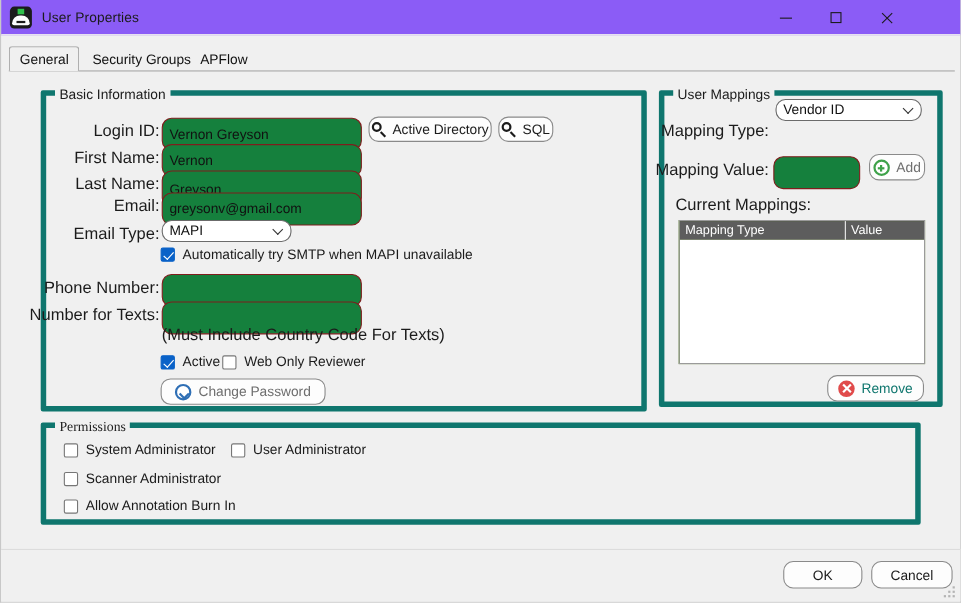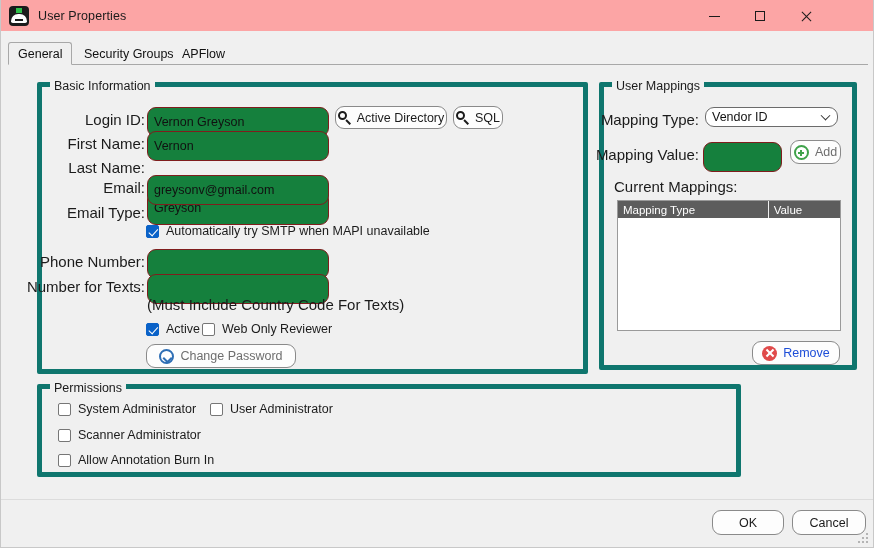--- a/index.html
+++ b/index.html
@@ -16,21 +16,21 @@
     background: #f0f0f0;
     border: 1px solid #c8c8c8;
     border-top: none;
     overflow: hidden;
   }
 
   
   #titlebar {
     position: absolute; top: 0; left: 0;
     width: 874px; height: 32px;
-    background: #fca5a5;
+    background: #8b5cf6;
     display: flex; align-items: center;
     border-bottom: 1px solid #f0f0f0;
   }
   #app-icon {
     width: 20px; height: 20px;
     margin-left: 8px; margin-right: 9px;
     background: #1b1b1b;
     border-radius: 4px;
     position: relative;
     flex: none;
@@ -111,21 +111,21 @@
   }
   .group > .legend {
     position: absolute; top: -8px; left: 8px;
     padding: 0 4px;
     background: #f0f0f0;
     font-size: 12.5px; color: #1b1b1b;
     white-space: nowrap;
   }
   #grp-basic       { left: 36px;  top: 82px;  width: 551px; height: 292px; }
   #grp-mappings    { left: 598px; top: 82px;  width: 258px; height: 288px; }
-  #grp-permissions { left: 36px;  top: 384px; width: 704px; height: 93px; }
+  #grp-permissions { left: 36px;  top: 384px; width: 800px; height: 93px; font-family: Liberation Serif, serif; }
 
   
   .lbl {
     position: absolute;
     font-size: 15px; color: #1b1b1b;
     text-align: right;
     white-space: nowrap;
   }
   .lbl-left { text-align: left; }
 
@@ -341,26 +341,30 @@
       <span class="ring"></span>
         <span class="hdl"></span>
     </span>
     <span class="caption">SQL</span>
   </div>
 
   <div class="lbl" style="left:44px; top:135px; width:100px;">First Name:</div>
   <div class="tbox" style="left:146px; top:131px; width:182px; height:20px;">Vernon</div>
 
   <div class="lbl" style="left:44px; top:159px; width:100px;">Last Name:</div>
-  <div class="tbox" style="left:146px; top:155px; width:182px; height:34px;margin-top:36px;">Greyson</div>
+  <div class="tbox" style="left:146px; top:155px; width:182px; height:34px;">Greyson</div>
 
   <div class="lbl" style="left:44px; top:179px; width:100px;">Email:</div>
   <div class="tbox" style="left:146px; top:175px; width:182px; height:20px;">greysonv@gmail.com</div>
 
   <div class="lbl" style="left:44px; top:204px; width:100px;">Email Type:</div>
+  <div class="combo" style="left:146px; top:200px; width:118px; height:20px;">
+    <span>MAPI</span>
+    <span class="chev"></span>
+  </div>
 
   <div class="cb checked" style="left:145px; top:224px;">
     <span class="box"></span>
     <span>Automatically try SMTP when MAPI unavailable</span>
   </div>
 
   <div class="lbl" style="left:24px; top:253px; width:120px;">Phone Number:</div>
   <div class="tbox" style="left:146px; top:249px; width:182px; height:20px;"></div>
 
   <div class="lbl" style="left:24px; top:278px; width:120px;">Number for Texts:</div>
@@ -380,21 +384,21 @@
   <div class="btn" style="left:145px; top:344px; width:150px; height:24px;">
     <span class="ico-refresh"></span>
     <span class="caption" style="color:#6e6e6e;">Change Password</span>
   </div>
 
   <div class="group" id="grp-mappings">
     <div class="legend">User Mappings</div>
   </div>
 
   <div class="lbl" style="left:598px; top:111px; width:100px;">Mapping Type:</div>
-  <div class="combo" style="left:704px; top:107px; width:133px; height:20px;">
+  <div class="combo" style="left:704px; top:90px; width:133px; height:20px;">
     <span>Vendor ID</span>
     <span class="chev"></span>
   </div>
 
   <div class="lbl" style="left:592px; top:146px; width:106px;">Mapping Value:</div>
   <div class="tbox" style="left:702px; top:142px; width:79px; height:20px;" placeholder=""></div>
 
   <div class="btn" style="left:789px; top:140px; width:51px; height:24px;">
     <span class="ico-add"></span>
     <span class="caption" style="color:#6e6e6e;">Add</span>
@@ -405,21 +409,21 @@
   <div id="mappings-list">
     <div class="lv-head">
       <div class="col col-type">Mapping Type</div>
       <div class="col col-value">Value</div>
     </div>
     <div class="lv-body"></div>
   </div>
 
   <div class="btn" style="left:751px; top:341px; width:88px; height:24px;">
     <span class="ico-remove"></span>
-    <span class="caption" style="color:#1d4ed8;">Remove</span>
+    <span class="caption" style="color:#0f766e;">Remove</span>
   </div>
 
   <div class="group" id="grp-permissions">
     <div class="legend">Permissions</div>
   </div>
 
   <div class="cb" style="left:57px; top:402px;">
     <span class="box"></span>
     <span>System Administrator</span>
   </div>

